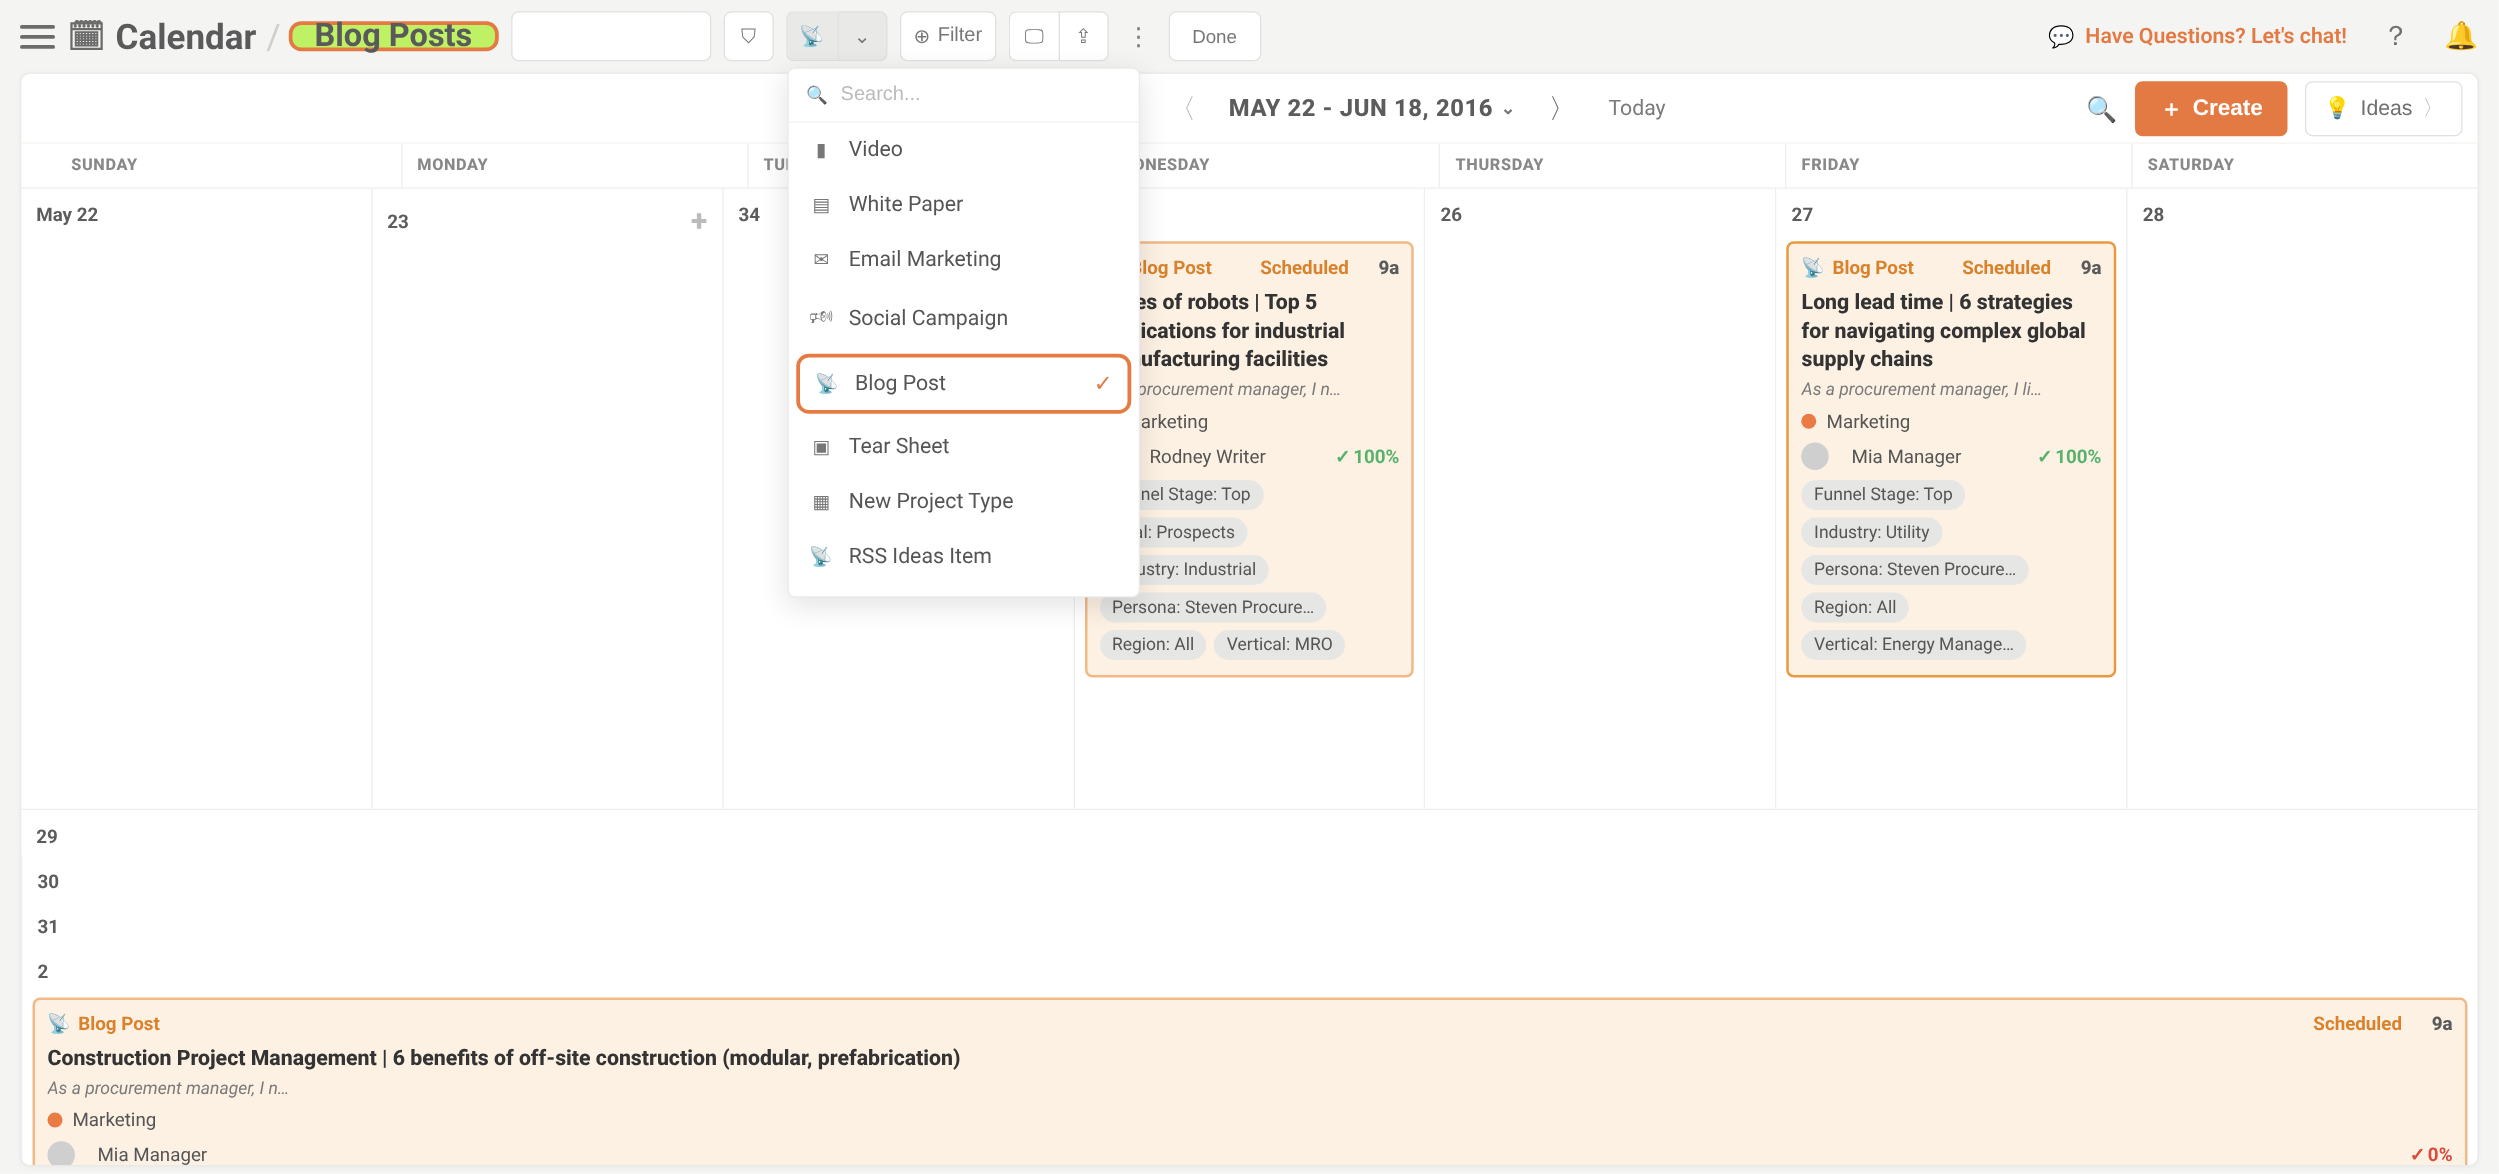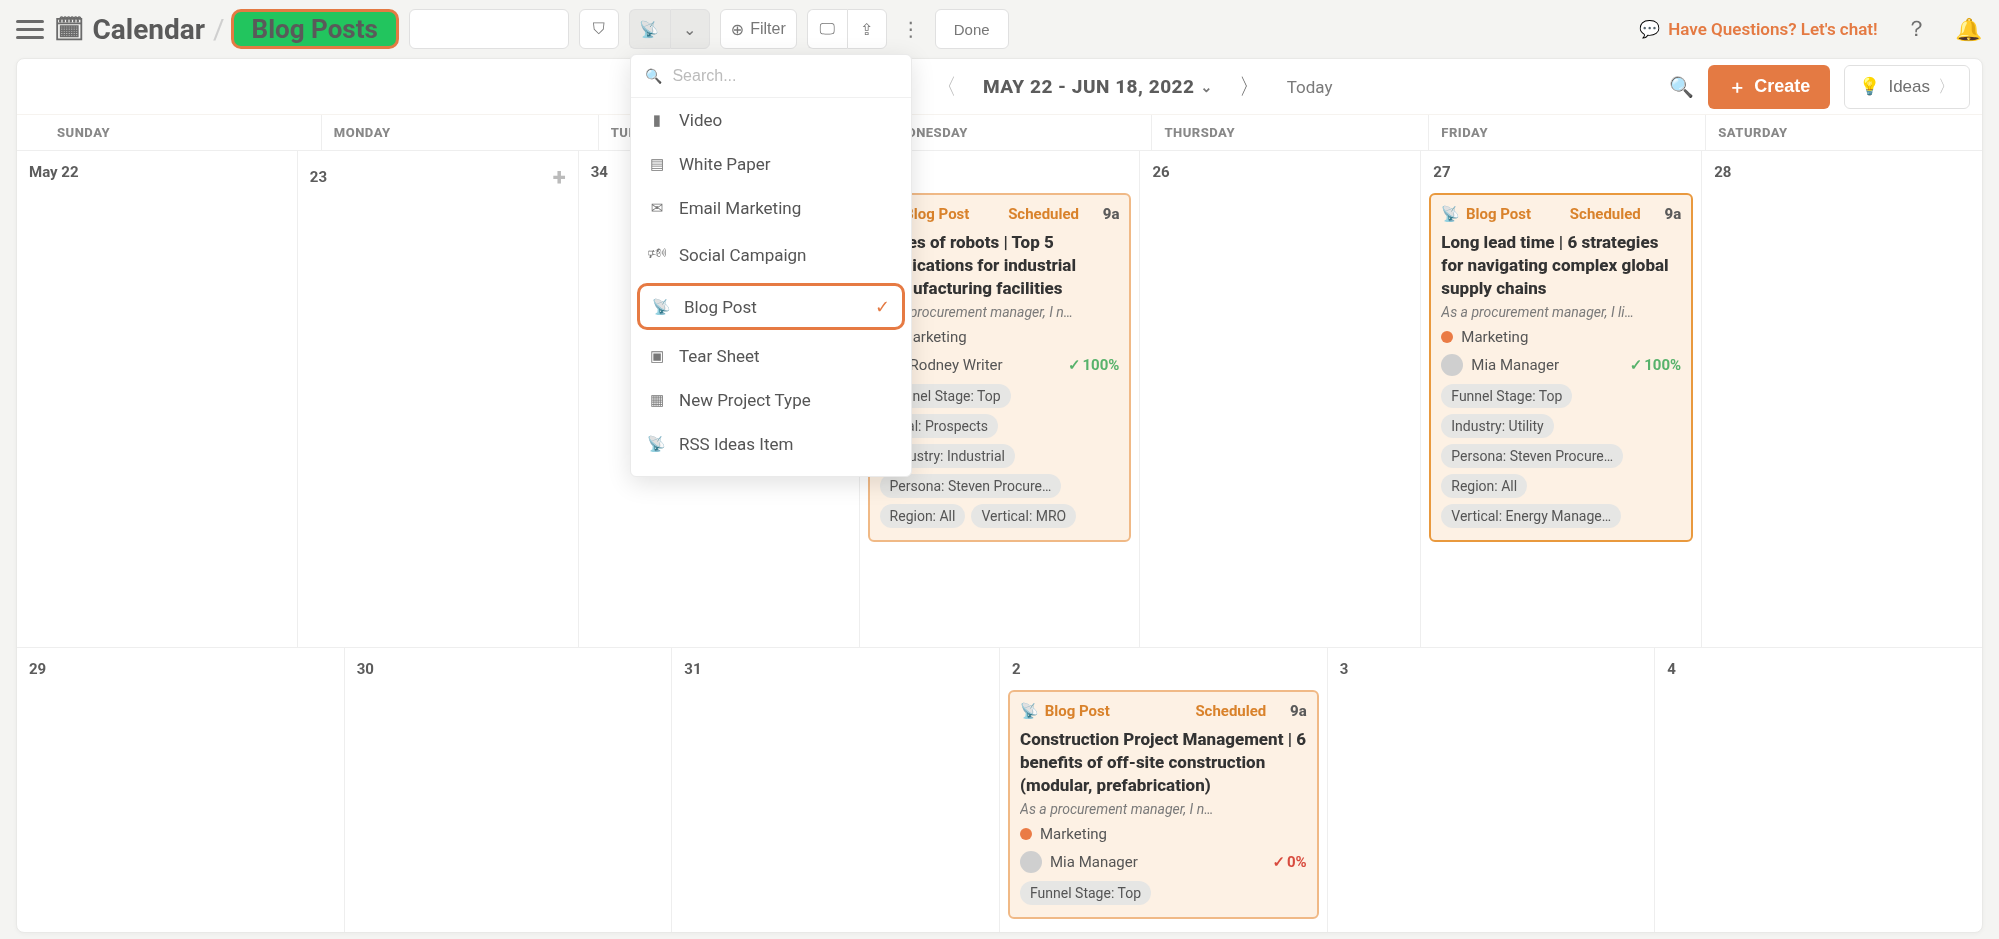--- a/index.html
+++ b/index.html
@@ -20,23 +20,23 @@
     padding: 0 16px;
     gap: 10px;
     position: relative;
   }
   .hamburger-icon { width: 28px; height: 28px; display: flex; flex-direction: column; justify-content: center; gap: 5px; cursor: pointer; }
   .hamburger-icon span { height: 3px; background: #6b6b6b; border-radius: 2px; }
   .calendar-title-group { display: flex; align-items: center; gap: 8px; font-size: 28px; font-weight: 700; color: #5a5a5a; }
   .cal-icon { font-size: 24px; color: #6b6b6b; }
   .slash { color: #cfcfcf; font-weight: 400; }
   .view-pill {
-    display: inline-flex; align-items: center; height: 40px;
+    display: inline-flex; align-items: center; height: 24px;
     padding: 0 18px; border: 3px solid #e47a43; border-radius: 10px;
-    font-size: 26px; font-weight: 700; color: #5a5a5a; background: #22c55e;
+    font-size: 26px; font-weight: 700; color: #5a5a5a; background: #bef264;
     margin-left: -2px;
   }
   .view-name-input { flex: 1; max-width: 160px; height: 40px; border: 1px solid #e0e0e0; border-radius: 6px; background: #fff; margin-left: 0px; }
   .tool-btn {
     height: 40px; min-width: 40px; border: 1px solid #e0e0e0; border-radius: 6px;
     background: #fff; display: inline-flex; align-items: center; justify-content: center;
     color: #777; font-size: 16px; cursor: pointer; padding: 0 10px; gap: 6px;
   }
   .tool-btn.active { background: #e9e9e7; }
   .tool-group { display: inline-flex; }
@@ -75,21 +75,21 @@
   .cal-header-right { margin-left: auto; display: flex; align-items: center; gap: 14px; }
   .search-ico { color: #6f6f6f; font-size: 20px; cursor: pointer; }
   .create-btn { background: #e47a43; color: #fff; border: none; border-radius: 6px; height: 44px; padding: 0 20px; font-size: 18px; font-weight: 700; display: inline-flex; align-items: center; gap: 8px; cursor: pointer;}
   .ideas-btn { background: #fff; border: 1px solid #e0e0e0; border-radius: 6px; height: 44px; padding: 0 14px; font-size: 17px; color: #6f6f6f; display: inline-flex; align-items: center; gap: 8px; cursor: pointer;}
   
   .dayhead-row { display: flex; border-bottom: 1px solid #eee; }
   .dayhead { flex: 1; padding: 10px 12px; font-size: 13px; font-weight: 800; color: #888; letter-spacing: .5px; border-left: 1px solid #eee; text-transform: uppercase;}
   .dayhead:first-child { border-left: none; padding-left: 40px; }
   
   .week-row { display: flex; flex: 1; min-height: 0; }
-  .week-row + .week-row { border-top: 1px solid #eee; }
+  .week-row + .week-row { border-top: 1px solid #eee; flex-direction: column; }
   .day-cell { flex: 1; border-left: 1px solid #eee; padding: 0; display: flex; flex-direction: column; min-width: 0; position: relative;}
   .day-cell:first-child { border-left: none; }
   .date-num { font-size: 15px; font-weight: 700; color: #5c5c5c; padding: 12px 12px 6px 12px; display: flex; align-items: center; gap: 6px;}
   .date-add { margin-left: auto; color: #bbb; font-weight: 800; font-size: 24px; cursor: pointer; }
   
   .card {
     margin: 6px 8px;
     border: 2px solid #f0b986;
     background: #fdf1e4;
     border-radius: 6px;
@@ -98,21 +98,21 @@
     min-width: 0;
   }
   .card.hilite { border-color: #e9993e; }
   .card-top { display: flex; align-items: center; gap: 6px; font-size: 15px; font-weight: 700; color: #d9822b; }
   .card-top .status { margin-left: auto; font-weight: 700; font-size: 15px; color: #d9822b; }
   .card-top .time { font-weight: 800; color: #5a5a5a; font-size: 15px; margin-left: 20px; }
   .card-title { font-size: 17px; font-weight: 800; color: #333; margin-top: 8px; line-height: 1.35; overflow-wrap: break-word; hyphens: auto;}
   .card-note { font-style: italic; color: #7a7a7a; font-size: 14px; margin-top: 4px; overflow: hidden; text-overflow: ellipsis; white-space: nowrap;}
   .campaign { display: flex; align-items: center; gap: 8px; margin-top: 8px; color: #555; font-size: 15px;}
   .campaign-dot { width: 12px; height: 12px; border-radius: 50%; background: #ea7b45; display: inline-block;}
-  .assignee-row { display: flex; align-items: center; gap: 8px; margin-top: 8px; color: #555; font-size: 15px;}
+  .assignee-row { display: flex; align-items: center; gap: 18px; margin-top: 8px; color: #555; font-size: 15px;}
   .avatar { width: 22px; height: 22px; border-radius: 50%; background: #cfcfcf; display: inline-block;}
   .pct { margin-left: auto; font-weight: 700; font-size: 15px; display: inline-flex; align-items: center; gap: 2px;}
   .pct.green { color: #57b26b; }
   .pct.red { color: #d84b3e; }
   .tags { display: flex; flex-wrap: wrap; gap: 6px; margin-top: 8px;}
   .tag { background: #e6e6e4; color: #555; padding: 4px 10px; border-radius: 12px; font-size: 14px; white-space: nowrap; max-width: 100%; overflow: hidden; text-overflow: ellipsis;}
   
   .type-dropdown {
     position: absolute;
     left: 630px;
@@ -224,21 +224,21 @@
       <span>RSS Ideas Item</span>
     </div>
   </div>
 </div>
 
 <div class="calendar-wrap">
   <div class="cal-header">
     <div class="cal-header-left-gap"></div>
     <span class="nav-chevron">〈</span>
     <span class="range-label">
-      <span>MAY 22 - JUN 18, 2022</span>
+      <span>MAY 22 - JUN 18, 2016</span>
       <span style="font-size:14px;color:#777;">⌄</span>
     </span>
     <span class="nav-chevron enabled">〉</span>
     <span class="today-link">Today</span>
     <div class="cal-header-right">
       <span class="search-ico">🔍</span>
       <button class="create-btn">
         <span>＋</span>
         <span>Create</span>
       </button>

